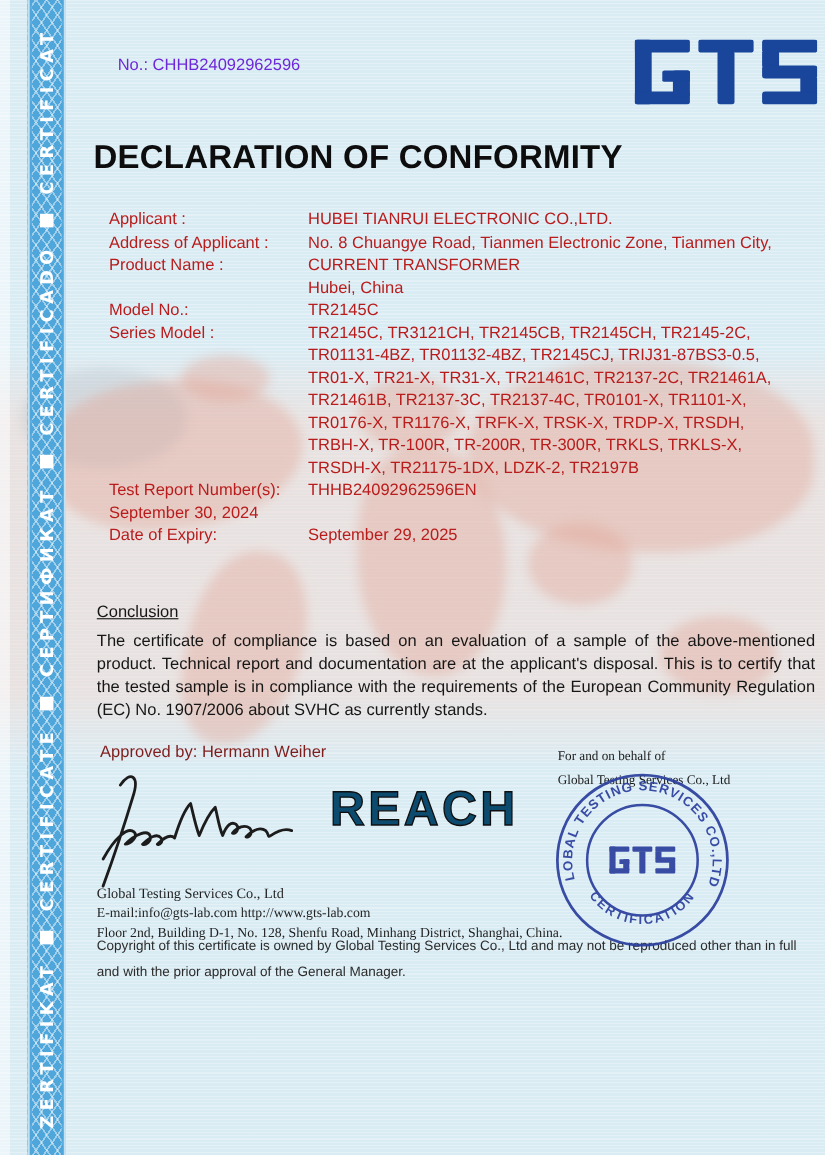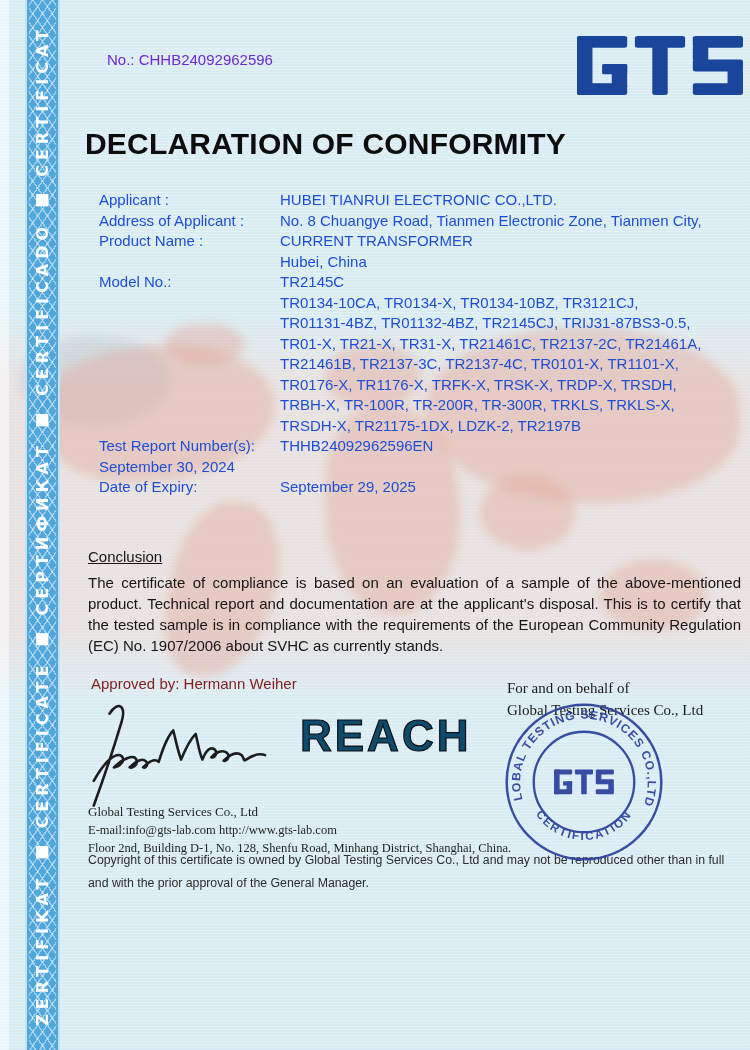--- a/index.html
+++ b/index.html
@@ -35,32 +35,32 @@
     display:flex;align-items:center;justify-content:center;}
   .band-text{
     writing-mode:vertical-rl;transform:rotate(180deg);
     font-family:"DejaVu Sans",sans-serif;font-size:16px;font-weight:bold;color:#ffffff;
     letter-spacing:5px;white-space:nowrap;}
   
   .no-line{left:107px;top:34px;font-size:15px;color:#6d28d9;z-index:4;margin-top:17px;}
   .logo{left:577px;top:36px;width:166px;height:59px;color:#19459b;z-index:4;}
   .title{left:85px;top:127px;width:664px;text-align:left;font-size:30px;font-weight:bold;letter-spacing:.2px;color:#0d0d0d;z-index:4;}
   
-  .info{left:99px;top:190px;z-index:4;font-size:15px;line-height:20.5px;color:#1d4ed8;}
+  .info{left:99px;top:190px;z-index:4;font-size:15px;line-height:20.5px;color:#b91c1c;}
   .irow{display:flex;}
   .ilabel{width:181px;flex:0 0 181px;}
   .ivalue{white-space:nowrap;text-align:right;}
   
   .concl-head{left:88px;top:548px;font-size:15px;text-decoration:underline;color:#161616;z-index:4;}
   .concl-body{left:88px;top:572px;width:653px;font-size:15px;line-height:21px;text-align:justify;color:#161616;z-index:4;}
   
   .approved{left:91px;top:675px;font-size:15px;color:#7f1d1d;z-index:4;}
   .signature{left:84px;top:698px;width:192px;height:112px;z-index:5;}
   .reach{left:300px;top:711px;font-size:44px;font-weight:bold;letter-spacing:3px;color:#0c4a6e;z-index:4;-webkit-text-stroke:1.2px #0e0e0e;}
-  .behalf{left:507px;font-size:15px;font-family:"Liberation Serif","DejaVu Serif",serif;color:#1a1a1a;z-index:4;}
+  .behalf{left:507px;font-size:12px;font-family:"Liberation Serif","DejaVu Serif",serif;color:#1a1a1a;z-index:4;}
   .behalf1{top:680px;}
   .behalf2{top:702px;}
   .stamp{left:498px;top:696px;width:172px;height:172px;z-index:6;opacity:.92;}
   
   .f-serif{left:88px;font-family:"Liberation Serif","DejaVu Serif",serif;color:#1f1f1f;z-index:4;}
   .f-co{top:804px;font-size:13px;}
   .f-mail{top:823px;font-size:12.5px;}
   .f-addr{top:841px;font-size:12.5px;}
   .copyright{left:88px;top:849px;width:660px;font-size:12.3px;line-height:23px;color:#2c2c2c;z-index:4;}
 </style>
@@ -127,25 +127,25 @@
   </div>
     <div class="irow">
     <div class="ilabel"></div>
     <div class="ivalue">Hubei, China</div>
   </div>
     <div class="irow">
     <div class="ilabel">Model No.:</div>
     <div class="ivalue">TR2145C</div>
   </div>
     <div class="irow">
-    <div class="ilabel"></div>
-  </div>
-    <div class="irow">
-    <div class="ilabel"></div>
-    <div class="ivalue">TR0134-10CA, TR0134-X, TR0134-10BZ, TR3121CJ,</div>
+    <div class="ilabel">Series Model :</div>
+    <div class="ivalue">TR2145C, TR3121CH, TR2145CB, TR2145CH, TR2145-2C,</div>
+  </div>
+    <div class="irow">
+    <div class="ilabel"></div>
   </div>
     <div class="irow">
     <div class="ilabel"></div>
     <div class="ivalue">TR01131-4BZ, TR01132-4BZ, TR2145CJ, TRIJ31-87BS3-0.5,</div>
   </div>
     <div class="irow">
     <div class="ilabel"></div>
     <div class="ivalue">TR01-X, TR21-X, TR31-X, TR21461C, TR2137-2C, TR21461A,</div>
   </div>
     <div class="irow">

